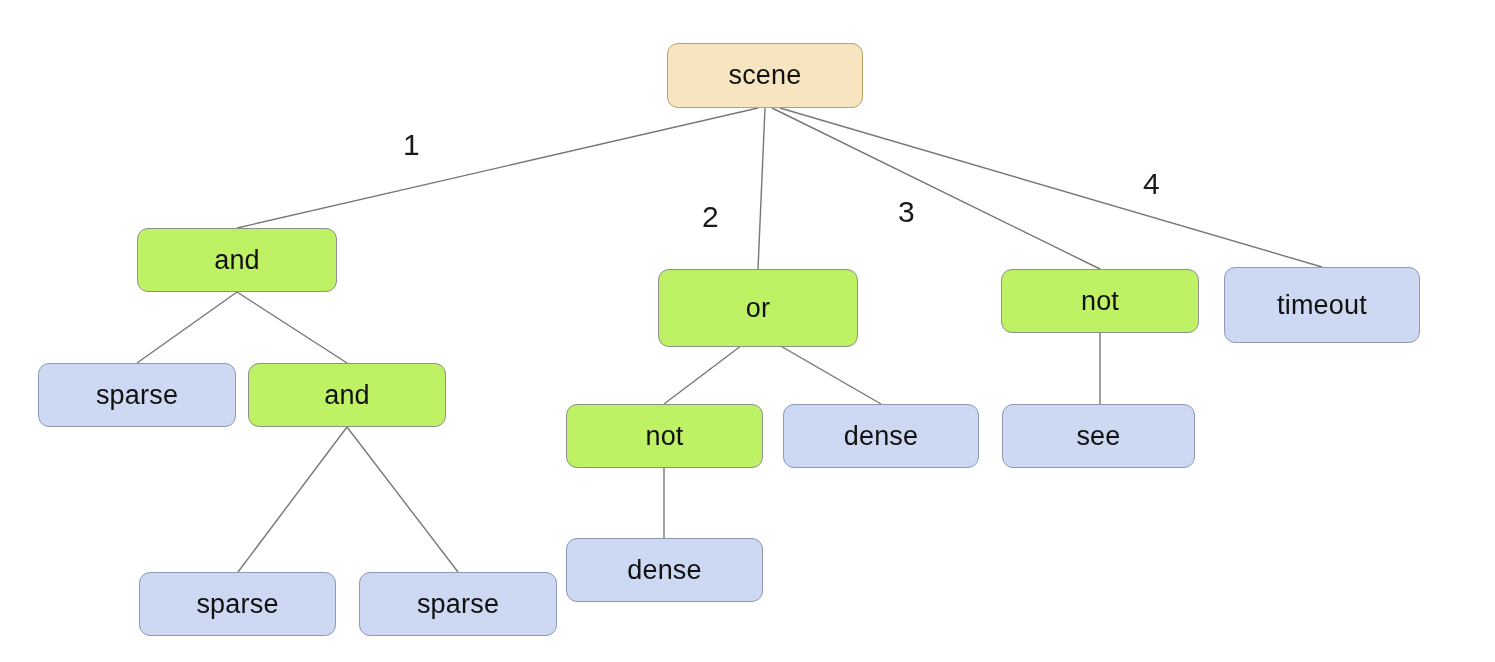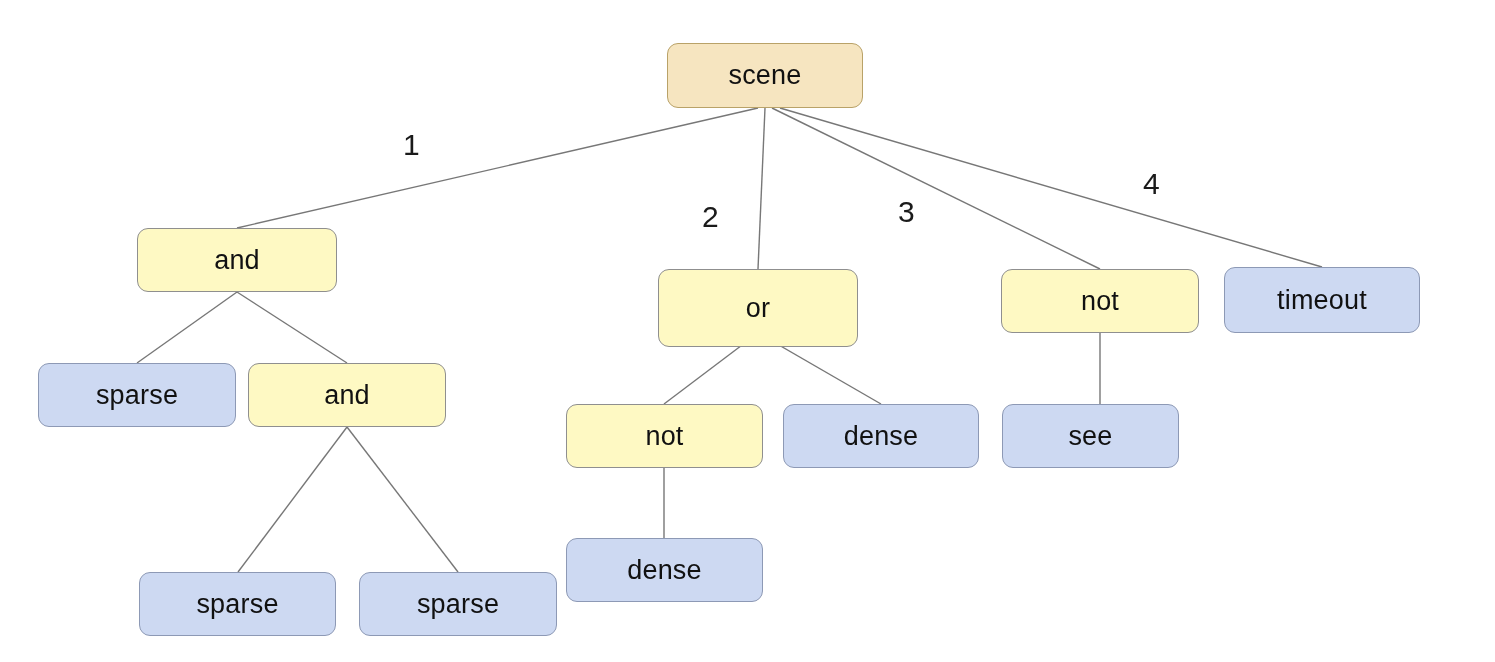--- a/index.html
+++ b/index.html
@@ -32,21 +32,21 @@
     border: 1.5px solid #8a8a8a;
     font-size: 27px;
     color: #111111;
     letter-spacing: 0.2px;
   }
   .node.root {
     background: #f6e5c0;
     border-color: #b9a268;
   }
   .node.operator {
-    background: #fef9c3;
+    background: #bef264;
     border-color: #8f8f8f;
   }
   .node.leaf {
     background: #cdd9f2;
     border-color: #8d99b5;
   }
   .edge-label {
     position: absolute;
     font-size: 30px;
     color: #1a1a1a;
@@ -82,25 +82,25 @@
   <div class="edge-label" style="left:403px; top:128px;">1</div>
   <div class="edge-label" style="left:702px; top:200px;">2</div>
   <div class="edge-label" style="left:898px; top:195px;">3</div>
   <div class="edge-label" style="left:1143px; top:167px;">4</div>
 
   <div class="node root" style="left:667px;  top:43px;  width:196px; height:65px;">scene</div>
 
   <div class="node operator" style="left:137px;  top:228px; width:200px; height:64px;">and</div>
   <div class="node operator" style="left:658px;  top:269px; width:200px; height:78px;">or</div>
   <div class="node operator" style="left:1001px; top:269px; width:198px; height:64px;">not</div>
-  <div class="node leaf" style="left:1224px; top:267px; width:196px; height:66px;">timeout</div>
+  <div class="node leaf" style="left:1224px; top:267px; width:196px; height:76px;">timeout</div>
 
   <div class="node leaf" style="left:38px;   top:363px; width:198px; height:64px;">sparse</div>
   <div class="node operator" style="left:248px;  top:363px; width:198px; height:64px;">and</div>
   <div class="node operator" style="left:566px;  top:404px; width:197px; height:64px;">not</div>
   <div class="node leaf" style="left:783px;  top:404px; width:196px; height:64px;">dense</div>
-  <div class="node leaf" style="left:1002px; top:404px; width:177px; height:64px;">see</div>
+  <div class="node leaf" style="left:1002px; top:404px; width:193px; height:64px;">see</div>
 
   <div class="node leaf" style="left:566px;  top:538px; width:197px; height:64px;">dense</div>
   <div class="node leaf" style="left:139px;  top:572px; width:197px; height:64px;">sparse</div>
   <div class="node leaf" style="left:359px;  top:572px; width:198px; height:64px;">sparse</div>
 
 </div>
 
 </body></html>

